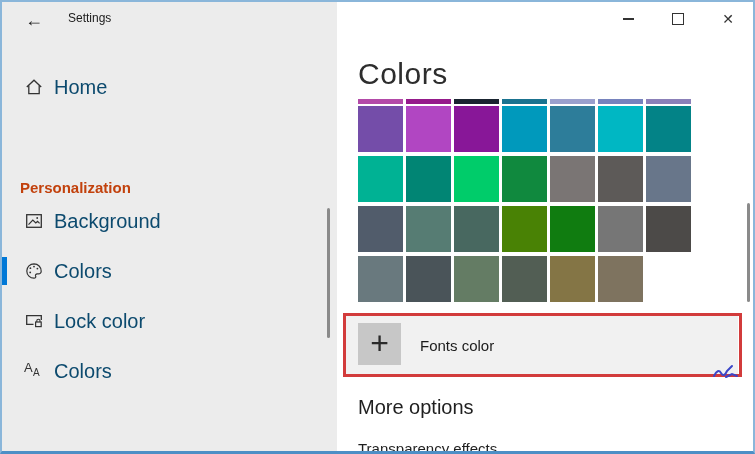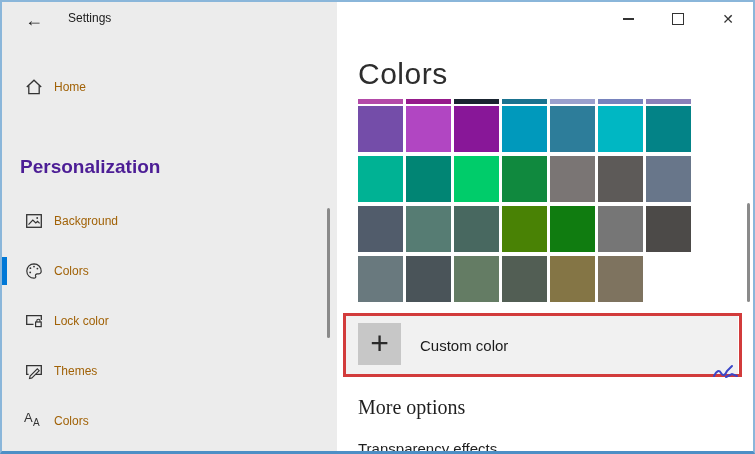--- a/index.html
+++ b/index.html
@@ -8,29 +8,29 @@
     border-bottom:3px solid #4d8fc6;background:#fff;overflow:hidden;}
   
   .sidebar{position:absolute;left:0;top:0;width:335px;height:449px;background:#ececec;overflow:hidden;}
   .titlebar-left{position:absolute;left:0;top:0;width:335px;height:36px;}
   .back-btn{position:absolute;left:18px;top:5px;width:28px;height:26px;font-size:18px;color:#222;
     display:flex;align-items:center;justify-content:center;cursor:default;}
   .app-title{position:absolute;left:66px;top:9px;font-size:12px;color:#1b1b1b;}
   .home-row{position:absolute;left:0;top:60px;width:335px;height:32px;}
   .home-row .nav-label{left:52px;}
   .nav-icon{position:absolute;left:22px;top:50%;transform:translateY(-50%);width:20px;height:20px;}
-  .nav-label{position:absolute;left:52px;top:50%;transform:translateY(-50%);font-size:12px;color:#a16207;white-space:nowrap;}
+  .nav-label{position:absolute;left:52px;top:50%;transform:translateY(-50%);font-size:20px;color:#0c4a6e;white-space:nowrap;}
   .search-box{position:absolute;left:17px;top:108px;width:299px;height:27px;box-sizing:border-box;
     border:2px solid #828282;background:#fff;}
   .search-input{position:absolute;left:0;top:0;width:100%;height:100%;border:none;outline:none;
     padding:0 26px 0 11px;box-sizing:border-box;font-size:14px;color:#333;background:transparent;
     font-family:"Liberation Sans",sans-serif;}
   .search-input::placeholder{color:#4d4d4d;opacity:1;}
   .search-glyph{position:absolute;right:7px;top:4px;width:16px;height:16px;}
-  .section-label{position:absolute;left:18px;top:154px;font-size:19px;font-weight:bold;color:#4c1d95;}
+  .section-label{position:absolute;left:18px;top:177px;font-size:15px;font-weight:bold;color:#c2410c;}
   .nav-list{position:absolute;left:0;top:194px;width:335px;}
   .nav-item{position:relative;width:335px;height:50px;cursor:default;}
   .sel-bar{position:absolute;left:0;top:255px;width:5px;height:28px;background:#0078d7;}
   .side-scroll{position:absolute;left:325px;top:206px;width:3px;height:130px;background:#8a8a8a;border-radius:2px;}
   .fonts-glyphs{position:absolute;left:22px;top:50%;transform:translateY(-50%);width:20px;height:20px;color:#333;}
   .fonts-a-large{position:absolute;left:0;top:0;font-size:13px;line-height:13px;}
   .fonts-a-small{position:absolute;left:9px;top:7px;font-size:10px;line-height:10px;}
   
   .win-controls{position:absolute;right:0;top:0;height:34px;display:flex;}
   .win-btn{width:50px;height:34px;display:flex;align-items:center;justify-content:center;color:#333;cursor:default;}
@@ -47,21 +47,21 @@
   .swatch.full{height:46px;}
   .swatch.partial{height:5px;}
   .custom-btn{position:absolute;left:9px;top:314px;width:392px;height:58px;background:#f1f1f1;cursor:default;}
   .plus-square{position:absolute;left:12px;top:7px;width:43px;height:42px;background:#c7c7c7;
     display:flex;align-items:center;justify-content:center;}
   .plus-glyph{font-size:32px;font-weight:300;color:#2a2a2a;line-height:32px;margin-top:-3px;}
   .custom-label{position:absolute;left:74px;top:50%;transform:translateY(-50%);font-size:15px;color:#1b1b1b;}
   .annotation-rect{position:absolute;left:6px;top:311px;width:399px;height:64px;box-sizing:border-box;
     border:3px solid #d23b3b;pointer-events:none;}
   .annotation-scribble{position:absolute;left:375px;top:358px;width:34px;height:22px;pointer-events:none;}
-  .subheading{position:absolute;left:21px;top:394px;font-size:20px;color:#1f1f1f;font-family:Liberation Serif, serif;}
+  .subheading{position:absolute;left:21px;top:394px;font-size:20px;color:#1f1f1f;}
   .transparency{position:absolute;left:21px;top:438px;font-size:15px;color:#1f1f1f;white-space:nowrap;}
   .main-scroll{position:absolute;left:410px;top:201px;width:3px;height:99px;background:#8a8a8a;border-radius:2px;}
   svg{display:block;}
 </style>
 </head>
 <body>
 
 <div class="window">
 
   <div class="sidebar">
@@ -116,29 +116,20 @@
         <span class="nav-icon">
           <svg viewBox="0 0 20 20" width="20" height="20">
             <path d="M17.3 9 V4.7 H2.7 V13.3 H9.5" fill="none" stroke="#333" stroke-width="1.3"></path>
             <rect x="11.6" y="11" width="5.6" height="4.6" fill="none" stroke="#333" stroke-width="1.2"></rect>
             <path d="M12.8 11 V9.8 a1.6 1.6 0 0 1 3.2 0 V11" fill="none" stroke="#333" stroke-width="1.1"></path>
           </svg>
         </span>
         <span class="nav-label">Lock color</span>
       </div>
 
-      <div class="nav-item">
-        <span class="nav-icon">
-          <svg viewBox="0 0 20 20" width="20" height="20">
-            <path d="M4.6 13.4 H2.7 V4.7 H17.3 V13.4 H11.6" fill="none" stroke="#333" stroke-width="1.3"></path>
-            <path d="M8 16.9 L15.2 9.7 L13.3 7.8 L6.1 15 L5.5 17.5 Z" fill="none" stroke="#333" stroke-width="1.1"></path>
-          </svg>
-        </span>
-        <span class="nav-label">Themes</span>
-      </div>
 
       <div class="nav-item">
         <span class="fonts-glyphs">
           <span class="fonts-a-large">A</span>
           <span class="fonts-a-small">A</span>
         </span>
         <span class="nav-label">Colors</span>
       </div>
 
     </div>
@@ -195,21 +186,21 @@
           <div class="swatch full" style="background: rgb(82, 94, 84);"></div>
           <div class="swatch full" style="background: rgb(132, 117, 69);"></div>
           <div class="swatch full" style="background: rgb(126, 115, 95);"></div>
         </div>
       </div>
 
     <div class="custom-btn">
       <span class="plus-square">
         <span class="plus-glyph">+</span>
       </span>
-      <span class="custom-label">Custom color</span>
+      <span class="custom-label">Fonts color</span>
     </div>
 
     <div class="annotation-rect"></div>
     <span class="annotation-scribble">
       <svg viewBox="0 0 34 22" width="34" height="22">
         <path d="M2 16 q4-8 7-3 t6-2 l5-5 M14 17 l6-3 5 2" fill="none" stroke="#3a46c8" stroke-width="2" stroke-linecap="round"></path>
       </svg>
     </span>
 
     <div class="subheading">More options</div>

